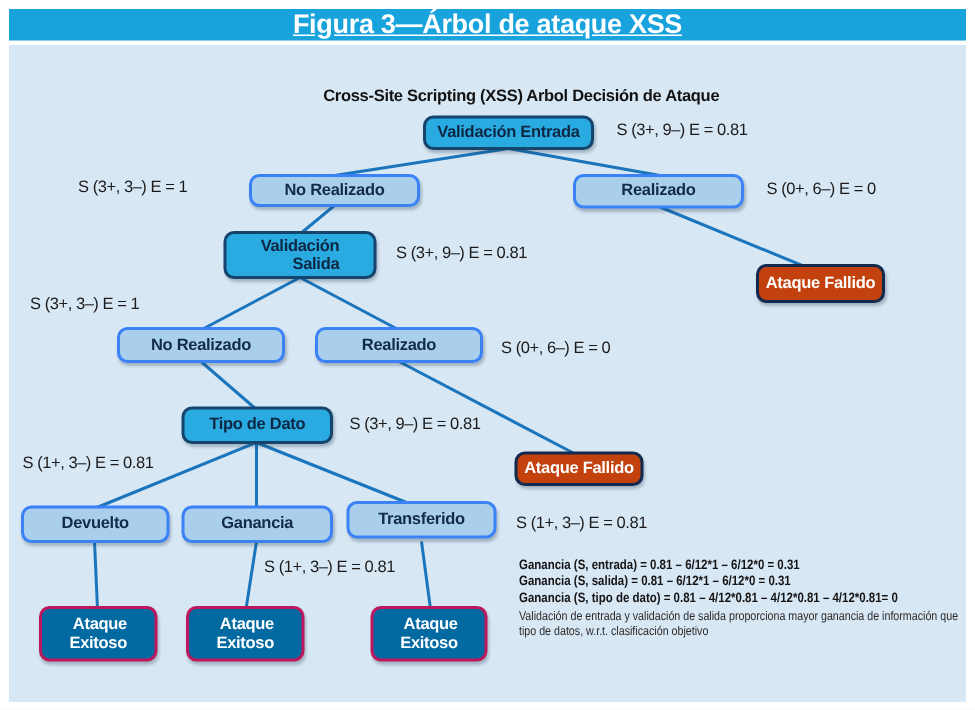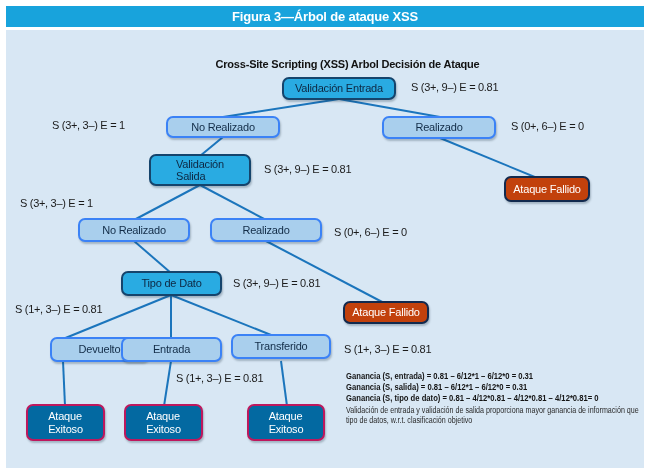--- a/index.html
+++ b/index.html
@@ -1,44 +1,44 @@
 <!DOCTYPE html>
 <html><head>
 <meta charset="utf-8">
 <style>
   html,body{margin:0;padding:0;background:#ffffff;}
   .page{position:relative;width:650px;height:473px;background:#ffffff;overflow:hidden;
         font-family:"Liberation Sans","DejaVu Sans",sans-serif;}
   .caption-bar{position:absolute;left:6px;top:6px;width:638px;height:21px;background:#18A3DC;
         display:flex;align-items:center;justify-content:center;}
-  .caption-bar span{color:#ffffff;font-weight:bold;font-size:13px;letter-spacing:-0.2px;}
+  .caption-bar span{color:#ffffff;font-weight:bold;font-size:18px;letter-spacing:-0.2px;text-decoration:underline;}
   .panel{position:absolute;left:6px;top:30px;width:638px;height:438px;background:#D8E7F4;}
   .diagram-title{position:absolute;left:45px;top:58px;width:605px;text-align:center;
         font-weight:bold;font-size:11px;color:#121212;letter-spacing:-0.2px;}
   svg.edges{position:absolute;left:0;top:0;width:650px;height:473px;}
   svg.edges line{stroke:#1B75BC;stroke-width:2;}
-  .node{position:absolute;display:flex;align-items:center;justify-content:center;text-align:left;
-        font-weight:normal;font-size:11px;line-height:12.5px;border-radius:7px;box-sizing:border-box;
+  .node{position:absolute;display:flex;align-items:center;justify-content:center;text-align:right;
+        font-weight:bold;font-size:11px;line-height:12.5px;border-radius:7px;box-sizing:border-box;
         white-space:pre-line;box-shadow:1px 2px 2px rgba(30,50,70,0.28);letter-spacing:-0.2px;}
   .n-cyan {background:#29ABE2;border:2px solid #15446C;color:#0D2742;}
   .n-light{background:#A9CFED;border:2px solid #3b82f6;color:#122C47;}
   .n-dark {background:#c2410c;border:2px solid #122A4E;color:#ffffff;}
   .n-green{background:#0369a1;border:2px solid #be185d;color:#ffffff;}
   .lbl{position:absolute;font-size:11px;color:#1B1B1B;white-space:nowrap;letter-spacing:-0.3px;}
   
   .p-ve {left:282px;top:77px; width:114px;height:23px;}
   .p-nr1{left:166px;top:116px;width:114px;height:22px;}
   .p-r1 {left:382px;top:116px;width:114px;height:23px;}
   .p-vs {left:149px;top:154px;width:102px;height:32px;}
   .p-af1{left:504px;top:176px;width:86px; height:26px;}
   .p-nr2{left:78px; top:218px;width:112px;height:24px;}
   .p-r2 {left:210px;top:218px;width:112px;height:24px;}
   .p-td {left:121px;top:271px;width:101px;height:25px;}
   .p-af2{left:343px;top:301px;width:86px; height:23px;}
-  .p-dev{left:14px; top:337px;width:99px; height:25px;margin-left:36px;}
+  .p-dev{left:14px; top:337px;width:99px; height:25px;}
   .p-gua{left:121px;top:337px;width:101px;height:25px;}
   .p-tra{left:231px;top:334px;width:100px;height:25px;}
   .p-ex1{left:26px; top:404px;width:79px; height:37px;}
   .p-ex2{left:124px;top:404px;width:79px; height:37px;}
   .p-ex3{left:247px;top:404px;width:78px; height:37px;}
   
   .l-ve {left:411px;top:81px;}
   .l-nr1{left:52px; top:119px;}
   .l-r1 {left:511px;top:120px;}
   .l-vs {left:264px;top:163px;}
@@ -87,21 +87,21 @@
   <div class="node n-light p-nr1">No Realizado</div>
   <div class="node n-light p-r1">Realizado</div>
   <div class="node n-cyan  p-vs">Validación
 Salida</div>
   <div class="node n-dark  p-af1">Ataque Fallido</div>
   <div class="node n-light p-nr2">No Realizado</div>
   <div class="node n-light p-r2">Realizado</div>
   <div class="node n-cyan  p-td">Tipo de Dato</div>
   <div class="node n-dark  p-af2">Ataque Fallido</div>
   <div class="node n-light p-dev">Devuelto</div>
-  <div class="node n-light p-gua">Entrada</div>
+  <div class="node n-light p-gua">Ganancia</div>
   <div class="node n-light p-tra">Transferido</div>
   <div class="node n-green p-ex1">Ataque
 Exitoso</div>
   <div class="node n-green p-ex2">Ataque
 Exitoso</div>
   <div class="node n-green p-ex3">Ataque
 Exitoso</div>
 
   <div class="lbl l-ve">S (3+, 9–) E = 0.81</div>
   <div class="lbl l-nr1">S (3+, 3–) E = 1</div>

